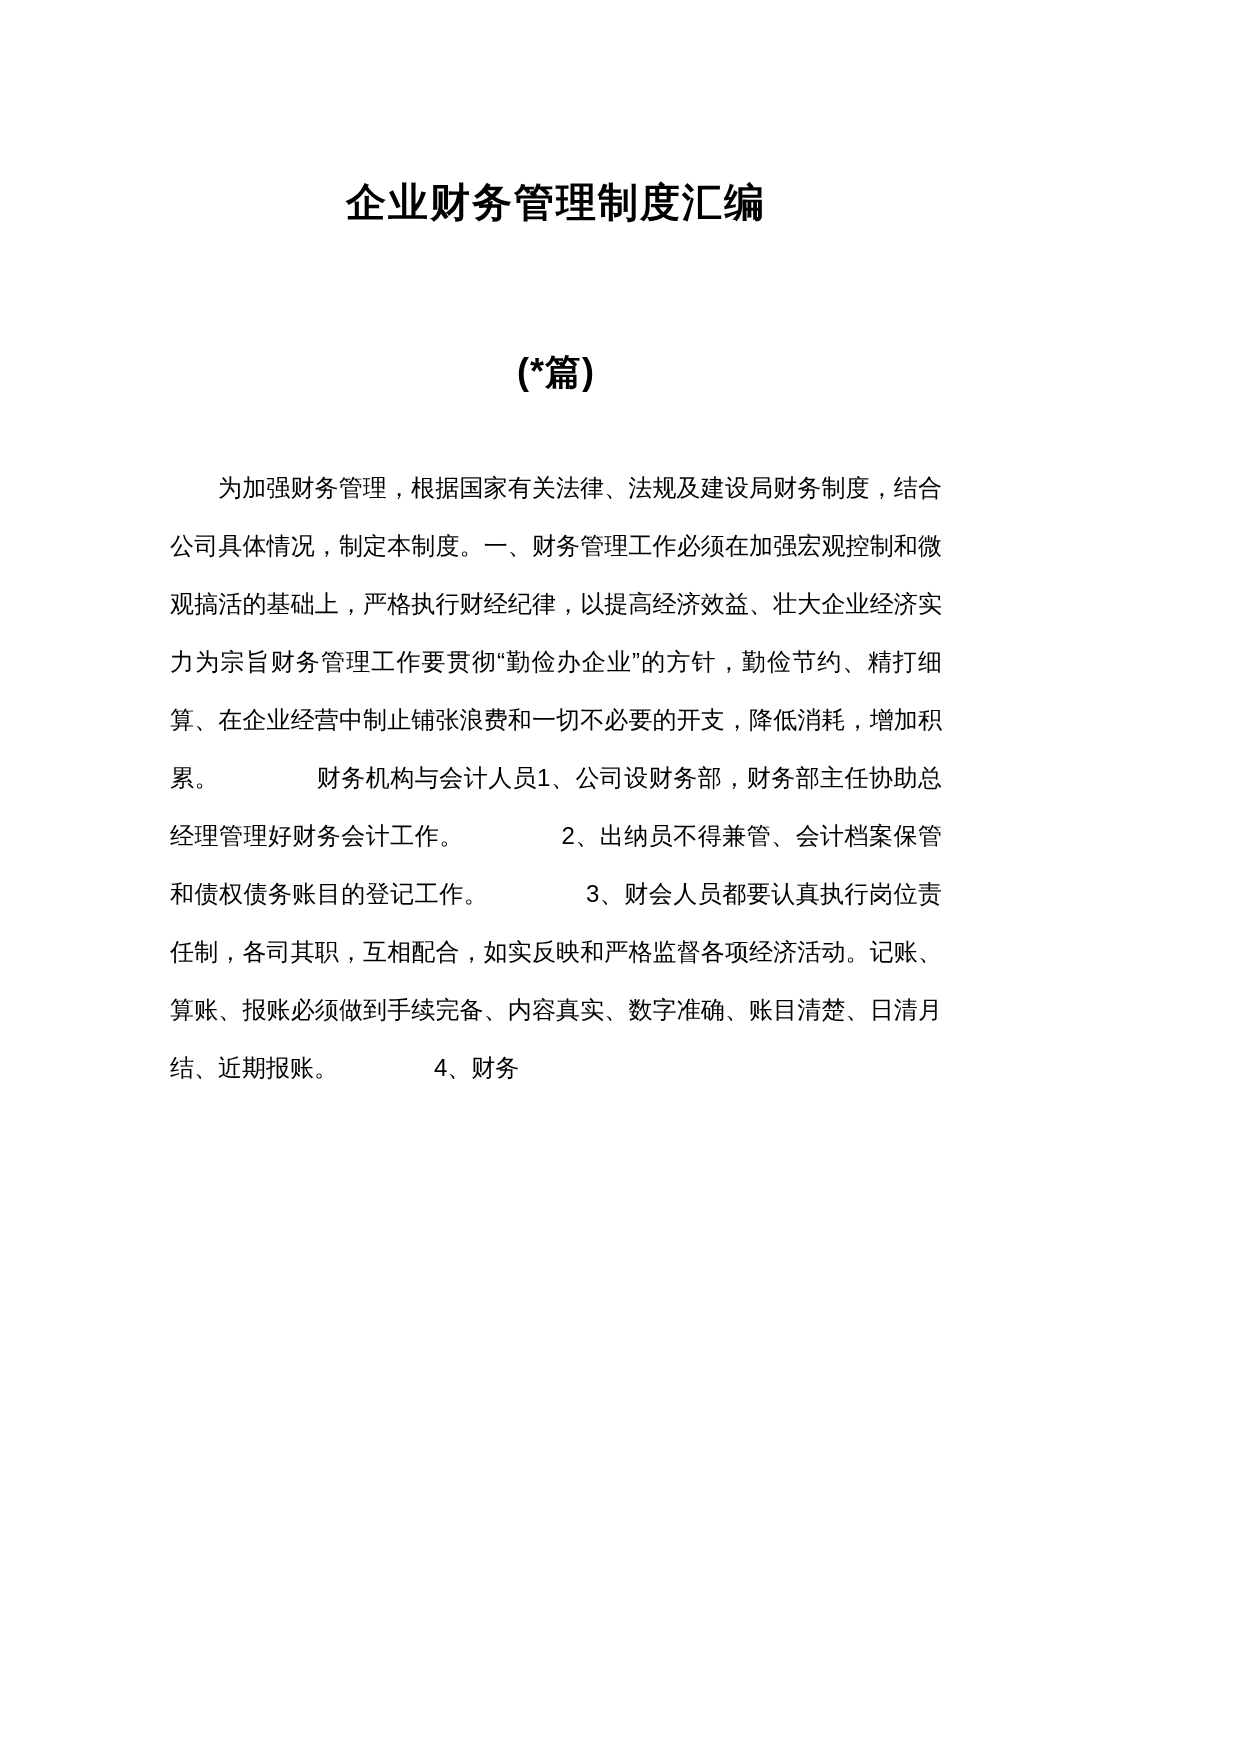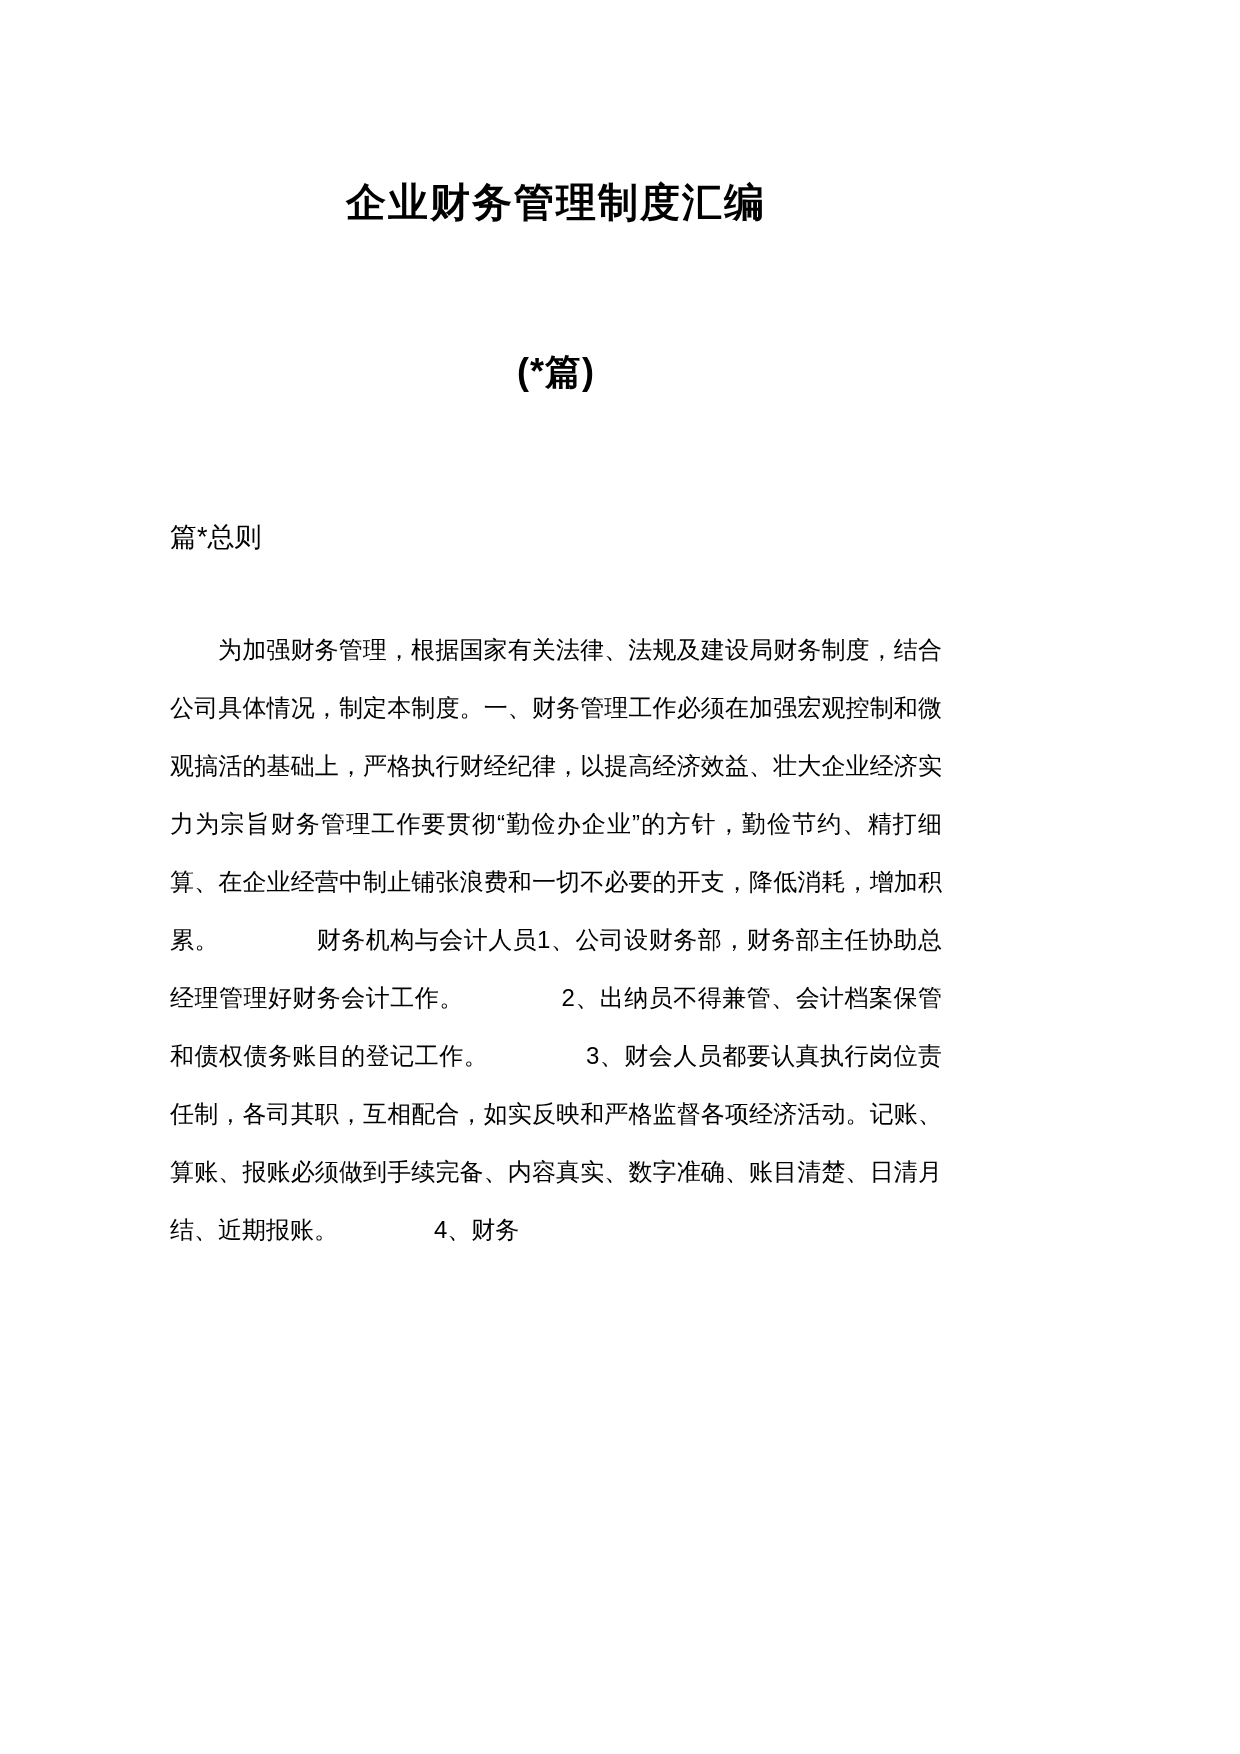--- a/index.html
+++ b/index.html
@@ -47,16 +47,15 @@
   }
 </style>
 </head>
 <body>
 
 <div class="page">
   <h1 class="doc-title">企业财务管理制度汇编</h1>
 
   <h2 class="doc-subtitle">(*篇)</h2>
 
-  <div class="section-heading">篇*总则</div>
 
   <p class="body-paragraph">为加强财务管理，根据国家有关法律、法规及建设局财务制度，结合公司具体情况，制定本制度。一、财务管理工作必须在加强宏观控制和微观搞活的基础上，严格执行财经纪律，以提高经济效益、壮大企业经济实力为宗旨财务管理工作要贯彻“勤俭办企业”的方针，勤俭节约、精打细算、在企业经营中制止铺张浪费和一切不必要的开支，降低消耗，增加积累。　　　　财务机构与会计人员1、公司设财务部，财务部主任协助总经理管理好财务会计工作。　　　　2、出纳员不得兼管、会计档案保管和债权债务账目的登记工作。　　　　3、财会人员都要认真执行岗位责任制，各司其职，互相配合，如实反映和严格监督各项经济活动。记账、算账、报账必须做到手续完备、内容真实、数字准确、账目清楚、日清月结、近期报账。　　　　4、财务</p>
 </div>
 
 </body></html>

